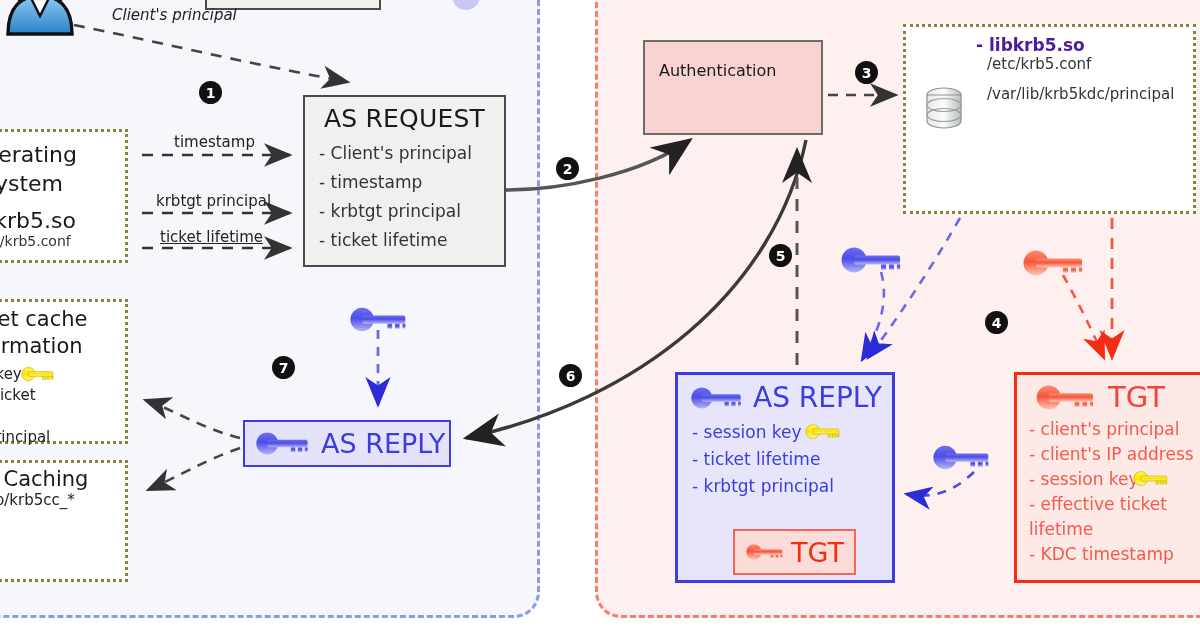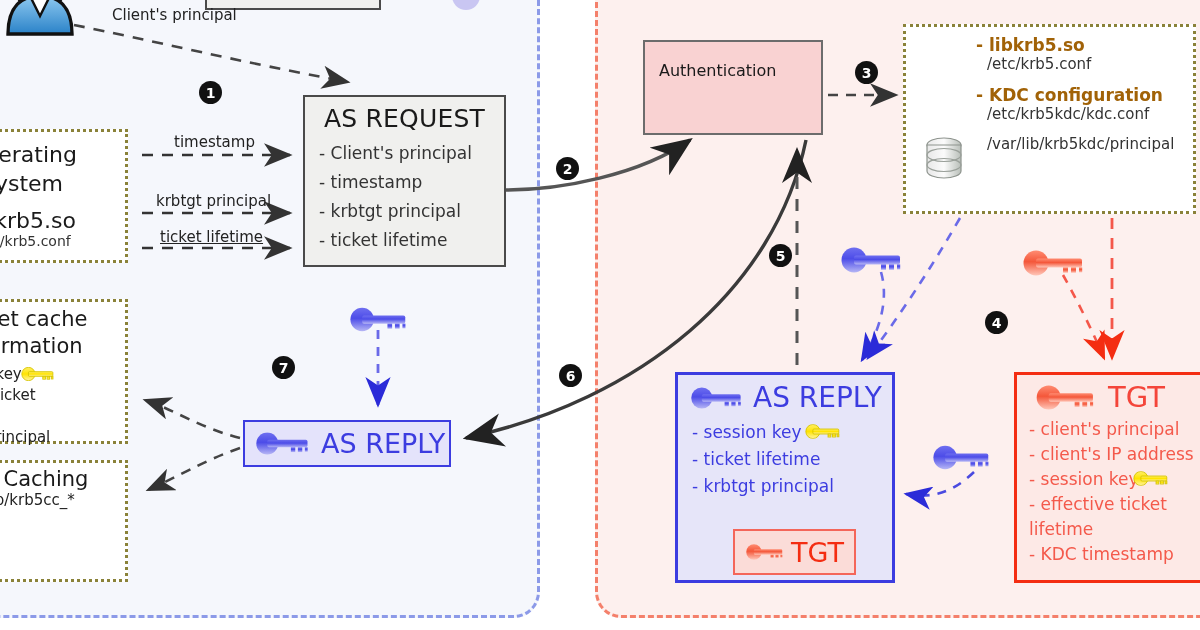--- a/index.html
+++ b/index.html
@@ -42,21 +42,21 @@
     background:#f9d2d2;border:2.5px solid #6c6c6c;
   }
   .as-box-text{
     font-size:16px;color:#1a1a1a;line-height:31px;padding:13px 0 0 14px;
   }
 
   .kdc-box{
     left:903px;top:24px;width:293px;height:190px;
   }
   .kdc-row{margin-left:70px;}
-  .kdc-h{font-weight:bold;font-size:17px;color:#a16207;}
+  .kdc-h{font-weight:bold;font-size:17px;color:#4c1d95;}
   .kdc-s{font-size:15px;color:#333;margin-left:11px;}
 
   .os-box{left:-84px;top:129px;width:212px;height:134px;}
   .os-title{font-size:22px;color:#1a1a1a;text-align:center;line-height:29px;padding-top:8px;}
   .os-lib{font-size:22px;color:#1a1a1a;text-align:center;padding-top:10px;}
   .os-path{font-size:14px;color:#333;text-align:center;}
 
   .tc-box{left:-84px;top:299px;width:212px;height:145px;}
   .tc-title{font-size:21px;color:#1a1a1a;text-align:center;line-height:27px;padding-top:4px;}
   .tc-list{font-size:15px;color:#222;line-height:21px;margin:4px 0 0 6px;}
@@ -221,21 +221,21 @@
       <ellipse cx="40" cy="-16" rx="25" ry="28" fill="#f7dcc0" stroke="#111" stroke-width="3"></ellipse>
       <path d="M8,34 C8,6 22,-4 40,-4 C58,-4 72,6 72,34 Z" fill="url(#gradShirt)" stroke="#111" stroke-width="3.4"></path>
       <path d="M31,-2 L40,16 L49,-2 Z" fill="#ffffff" stroke="#111" stroke-width="2.4"></path>
     </g>
   </svg>
 
   <div class="user-wrap">
     <div class="user-label">User</div>
   </div>
 
-  <div class="flabel" style="left:112px;top:6px;">Client's principal</div>
+  <div class="flabel" style="left:112px;top:6px;font-style:italic;">Client's principal</div>
   <div class="flabel" style="left:174px;top:133px;">timestamp</div>
   <div class="flabel" style="left:156px;top:192px;">krbtgt principal</div>
   <div class="flabel" style="left:160px;top:228px;text-decoration:underline;">ticket lifetime</div>
 
   <div class="box dotbox os-box">
     <div class="os-title">
       <div>Operating</div>
       <div>System</div>
     </div>
     <div class="os-lib">libkrb5.so</div>
@@ -280,24 +280,20 @@
     <div class="as-box-text">
       <div>Authentication</div>
     </div>
   </div>
 
   <div class="box dotbox kdc-box">
     <div style="padding-top:8px;">
       <div class="kdc-row">
         <div class="kdc-h">- libkrb5.so</div>
         <div class="kdc-s">/etc/krb5.conf</div>
-      </div>
-      <div class="kdc-row" style="margin-top:12px;">
-        <div class="kdc-h">- KDC configuration</div>
-        <div class="kdc-s">/etc/krb5kdc/kdc.conf</div>
       </div>
       <div class="kdc-row" style="margin-top:12px;position:relative;">
         <svg style="position:absolute;left:-52px;top:2px;" width="40" height="42" viewBox="0 0 40 42">
           <ellipse cx="20" cy="8" rx="17" ry="7" fill="url(#gradDb)" stroke="#8d938d" stroke-width="1.2"></ellipse>
           <path d="M3,8 L3,34 C3,38 11,41 20,41 C29,41 37,38 37,34 L37,8 Z" fill="url(#gradDb)" stroke="#8d938d" stroke-width="1.2"></path>
           <ellipse cx="20" cy="18" rx="17" ry="6.5" fill="none" stroke="#9aa09a" stroke-width="1.2"></ellipse>
           <ellipse cx="20" cy="28" rx="17" ry="6.5" fill="none" stroke="#9aa09a" stroke-width="1.2"></ellipse>
         </svg>
         <div class="kdc-s">/var/lib/krb5kdc/principal</div>
       </div>

